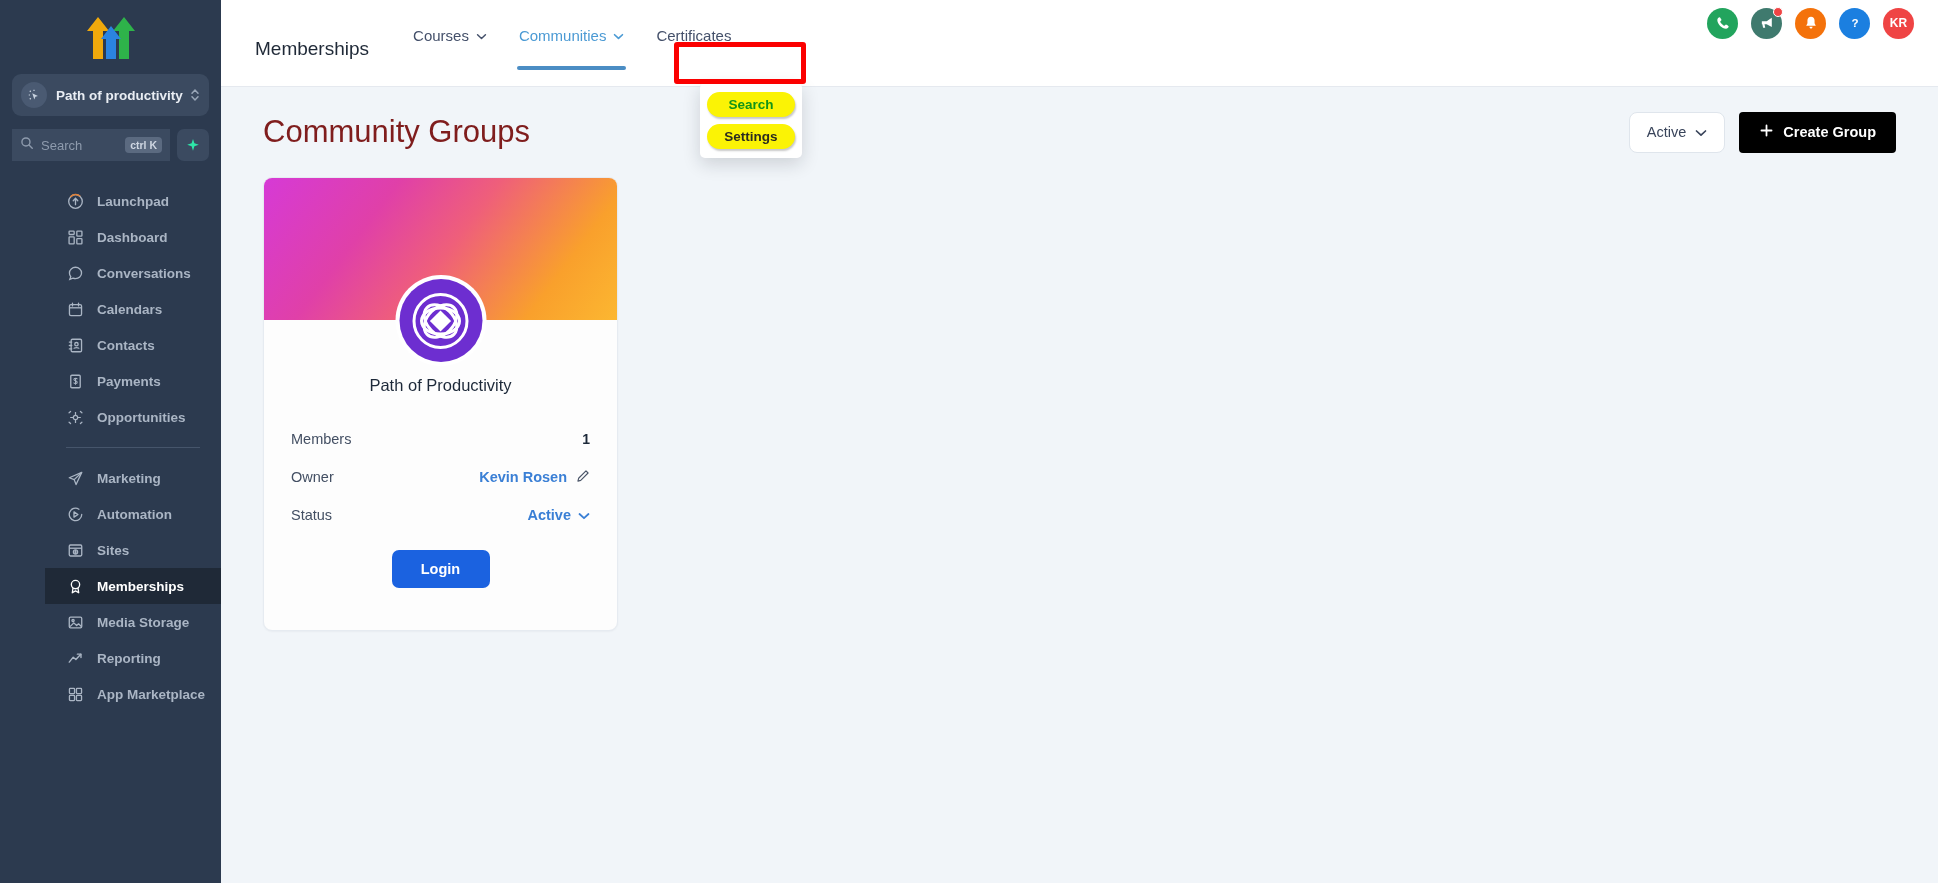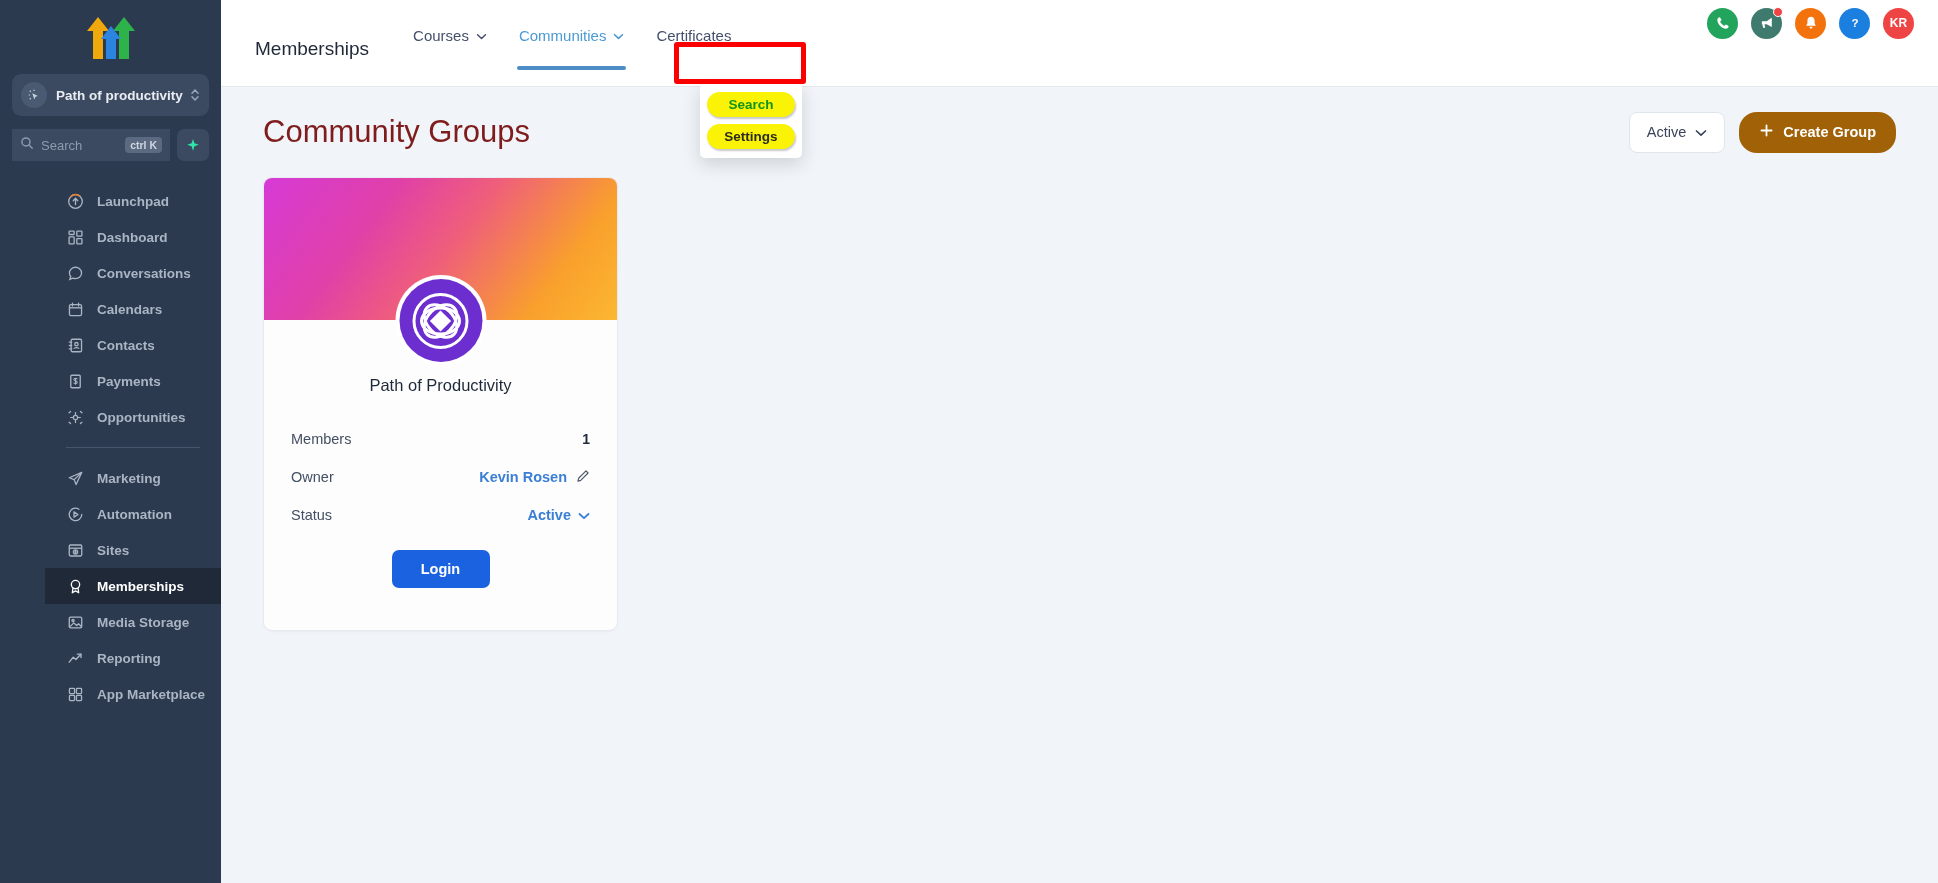--- a/index.html
+++ b/index.html
@@ -116,21 +116,21 @@
     display: flex; align-items: center; height: 90px; padding: 0 12px;
   }
   .page-title { font-size: 31px; color: #7f1d1d; font-weight: normal; }
   .head-actions { margin-left: auto; display: flex; align-items: center; gap: 14px; }
   .filter-btn {
     height: 41px; background: #fff; border: 1px solid #dfe5ec; border-radius: 8px;
     display: flex; align-items: center; gap: 9px; padding: 0 17px;
     font-size: 14.5px; color: #39445a; cursor: pointer;
   }
   .create-btn {
-    height: 41px; background: #a16207; border-radius: 18px; border: none;
+    height: 41px; background: #000000; border-radius: 4px; border: none;
     display: flex; align-items: center; gap: 9px; padding: 0 20px;
     font-size: 14.5px; color: #fff; font-weight: bold; cursor: pointer; justify-content: space-between;
   }
 
   
   .cards { padding: 0 12px; display: flex; gap: 24px; }
   .group-card {
     width: 355px; background: #fdfdfd; border: 1px solid #e6ebf1;
     border-radius: 9px; overflow: hidden;
     box-shadow: 0 1px 2px rgba(16,24,40,.04);

